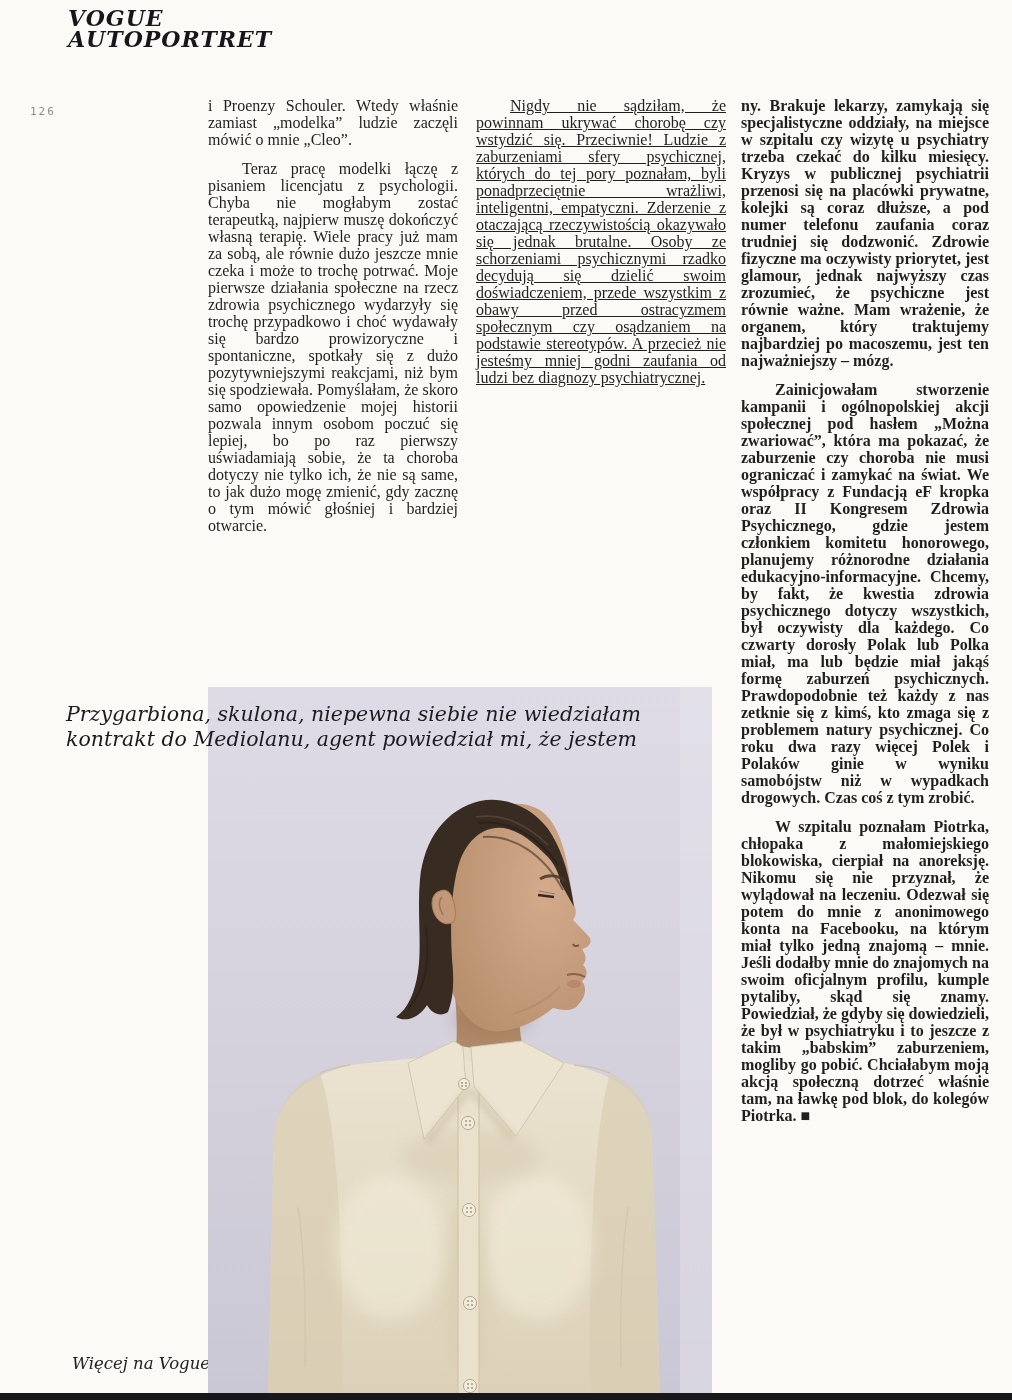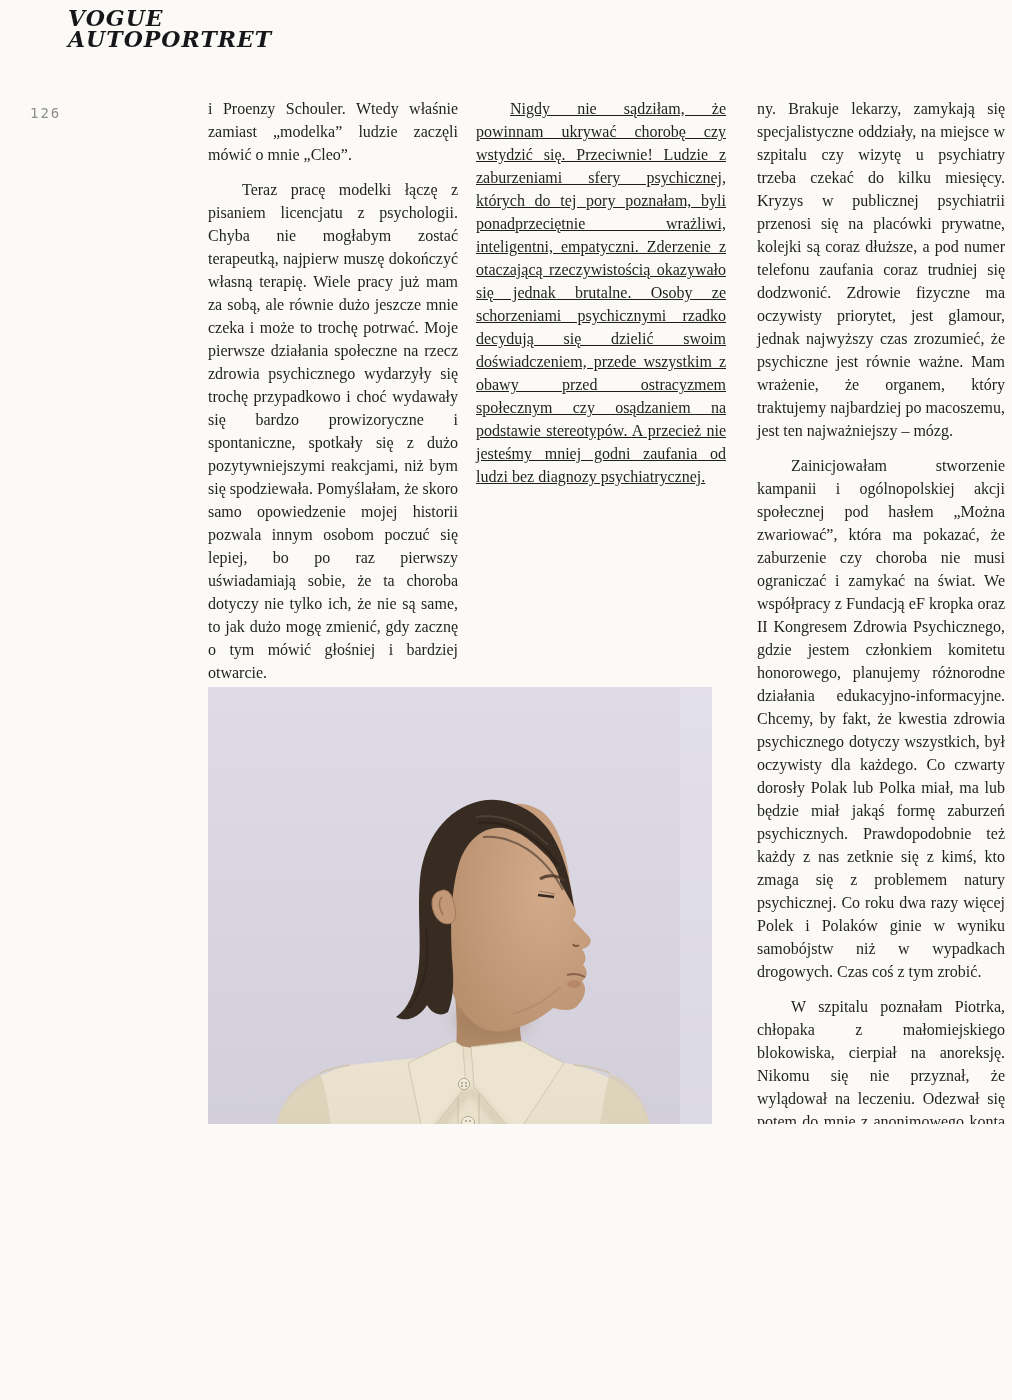--- a/index.html
+++ b/index.html
@@ -1,35 +1,35 @@
 <!DOCTYPE html>
 <html lang="pl"><head>
 <meta charset="utf-8">
 <style>
   html,body{margin:0;padding:0;background:#fbfaf7;}
-  .page{position:relative;width:1012px;height:1124px;background:#fbfaf7;overflow:hidden;
+  .page{position:relative;width:1012px;height:1400px;background:#fbfaf7;overflow:hidden;
         font-family:"Liberation Serif",serif;color:#202020;}
 
   
   .masthead{position:absolute;left:68px;top:8px;
     font-family:"DejaVu Serif",serif;font-style:italic;font-weight:700;
     font-size:22px;line-height:21px;letter-spacing:1px;color:#17171b;}
 
   .page-number{position:absolute;left:30px;top:105px;
-    font-family:"DejaVu Sans Mono",monospace;font-size:14px;letter-spacing:2px;color:#8e8e8e;}
+    font-family:"DejaVu Sans Mono",monospace;font-size:11px;letter-spacing:2px;color:#8e8e8e;}
 
   
   .col{position:absolute;top:97px;width:250px;
-    font-size:16px;line-height:23px;text-align:justify;color:#1f1f1f;}
+    font-size:16px;line-height:17px;text-align:justify;color:#1f1f1f;}
   .col p{margin:0;}
   .col p + p{margin-top:12px;}
   .col p.ind{text-indent:34px;}
   .col1{left:208px;}
   .col2{left:476px;text-decoration:underline;}
-  .col3{left:757px;width:248px;}
+  .col3{left:741px;width:248px;font-weight:bold;}
 
   
   .pull-quote{position:absolute;left:66px;top:702px;width:560px;z-index:3;
     font-family:"DejaVu Serif",serif;font-style:italic;
     font-size:20.5px;line-height:25px;color:#1b1b1f;}
   .pull-quote div{white-space:nowrap;}
 
   
   .photo{position:absolute;left:208px;top:687px;width:504px;height:706px;z-index:1;}
   .photo svg{display:block;}
@@ -202,19 +202,21 @@
 
         <path d="M112,386 C124,381 134,379 142,378" stroke="#cfc4aa" stroke-width="1.4" fill="none"></path>
         <path d="M402,386 C390,381 376,379 366,378" stroke="#cfc4aa" stroke-width="1.4" fill="none"></path>
         <path d="M90,520 C96,560 98,620 97,680" stroke="#cbc0a6" stroke-width="1.5" fill="none" opacity="0.5"></path>
         <path d="M420,520 C414,560 412,620 413,680" stroke="#cbc0a6" stroke-width="1.5" fill="none" opacity="0.5"></path>
       </g>
     </svg>
   </figure>
 
   <div class="pull-quote">
+    <div>Przygarbiona, skulona, niepewna siebie nie wiedziałam</div>
+    <div>kontrakt do Mediolanu, agent powiedział mi, że jestem</div>
   </div>
 
   <div class="footer-link">Więcej na Vogue.pl</div>
 
   <div class="bottom-bar"></div>
 
 </div>
 
 </body></html>

